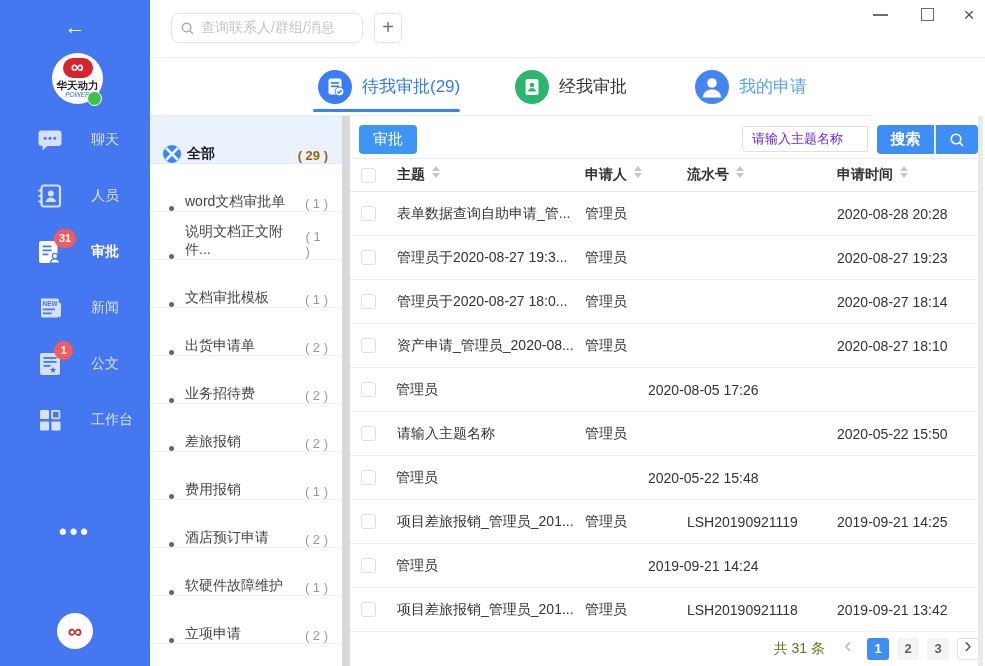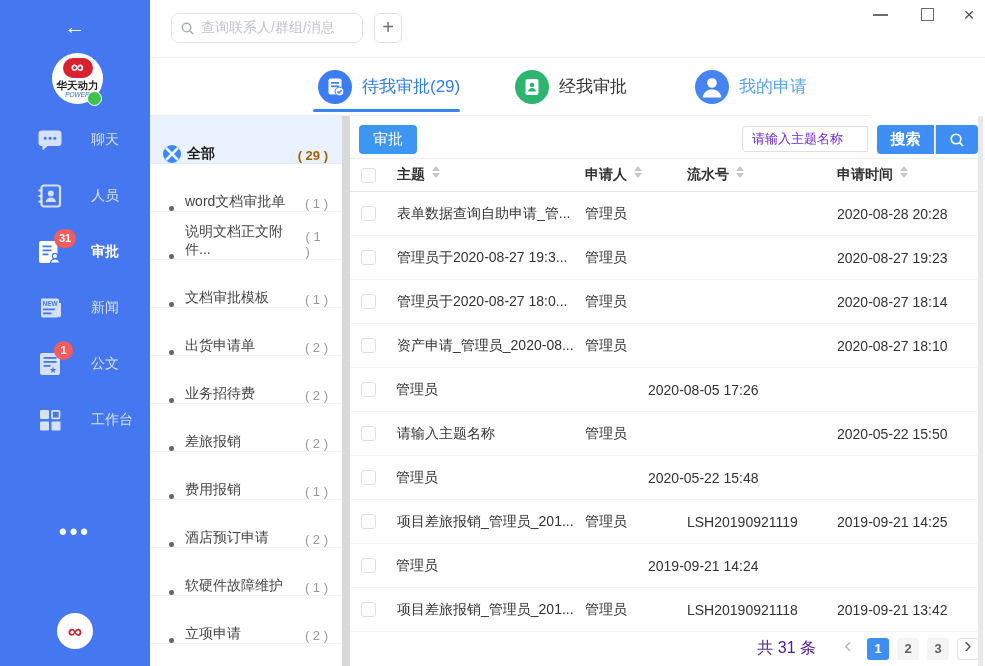--- a/index.html
+++ b/index.html
@@ -69,21 +69,21 @@
 .c3{width:149px;padding-left:11px;flex:none}
 .c4{flex:1;padding-left:12px;white-space:nowrap}
 .cbx{display:block;width:15px;height:15px;border:1px solid #dcdfe6;border-radius:3px;background:#fff;cursor:pointer}
 .sort{display:inline-flex;flex-direction:column;margin-left:7px;vertical-align:1px}
 .sort i{display:block;width:0;height:0;border-left:4px solid transparent;border-right:4px solid transparent}
 .sort .up{border-bottom:5px solid #c4c8d0;margin-bottom:2px}
 .sort .down{border-top:5px solid #c4c8d0}
 .hcell{display:flex;align-items:flex-start}
 
 .tfoot{position:absolute;right:6px;bottom:0;height:35px;display:flex;align-items:center}
-.total{color:#4c1d95;font-size:16px;margin-right:13px}
+.total{color:#4d7c0f;font-size:14px;margin-right:4px}
 .pg{width:22px;height:22px;border-radius:3px;margin-left:8px;font-size:13px;font-weight:bold;color:#606266;background:#f4f4f5;display:flex;align-items:center;justify-content:center;cursor:pointer}
 .pg.prev{background:transparent;color:#b6bbc4;font-weight:normal;font-size:22px;padding-bottom:6px}
 .pg.next{background:#fff;border:1px solid #dcdfe6;color:#5a5e66;font-weight:normal;font-size:22px;padding-bottom:6px}
 .pg.on{background:#3e8ef5;color:#fff}
 </style>
 </head>
 <body>
 
 <div class="app">
 

